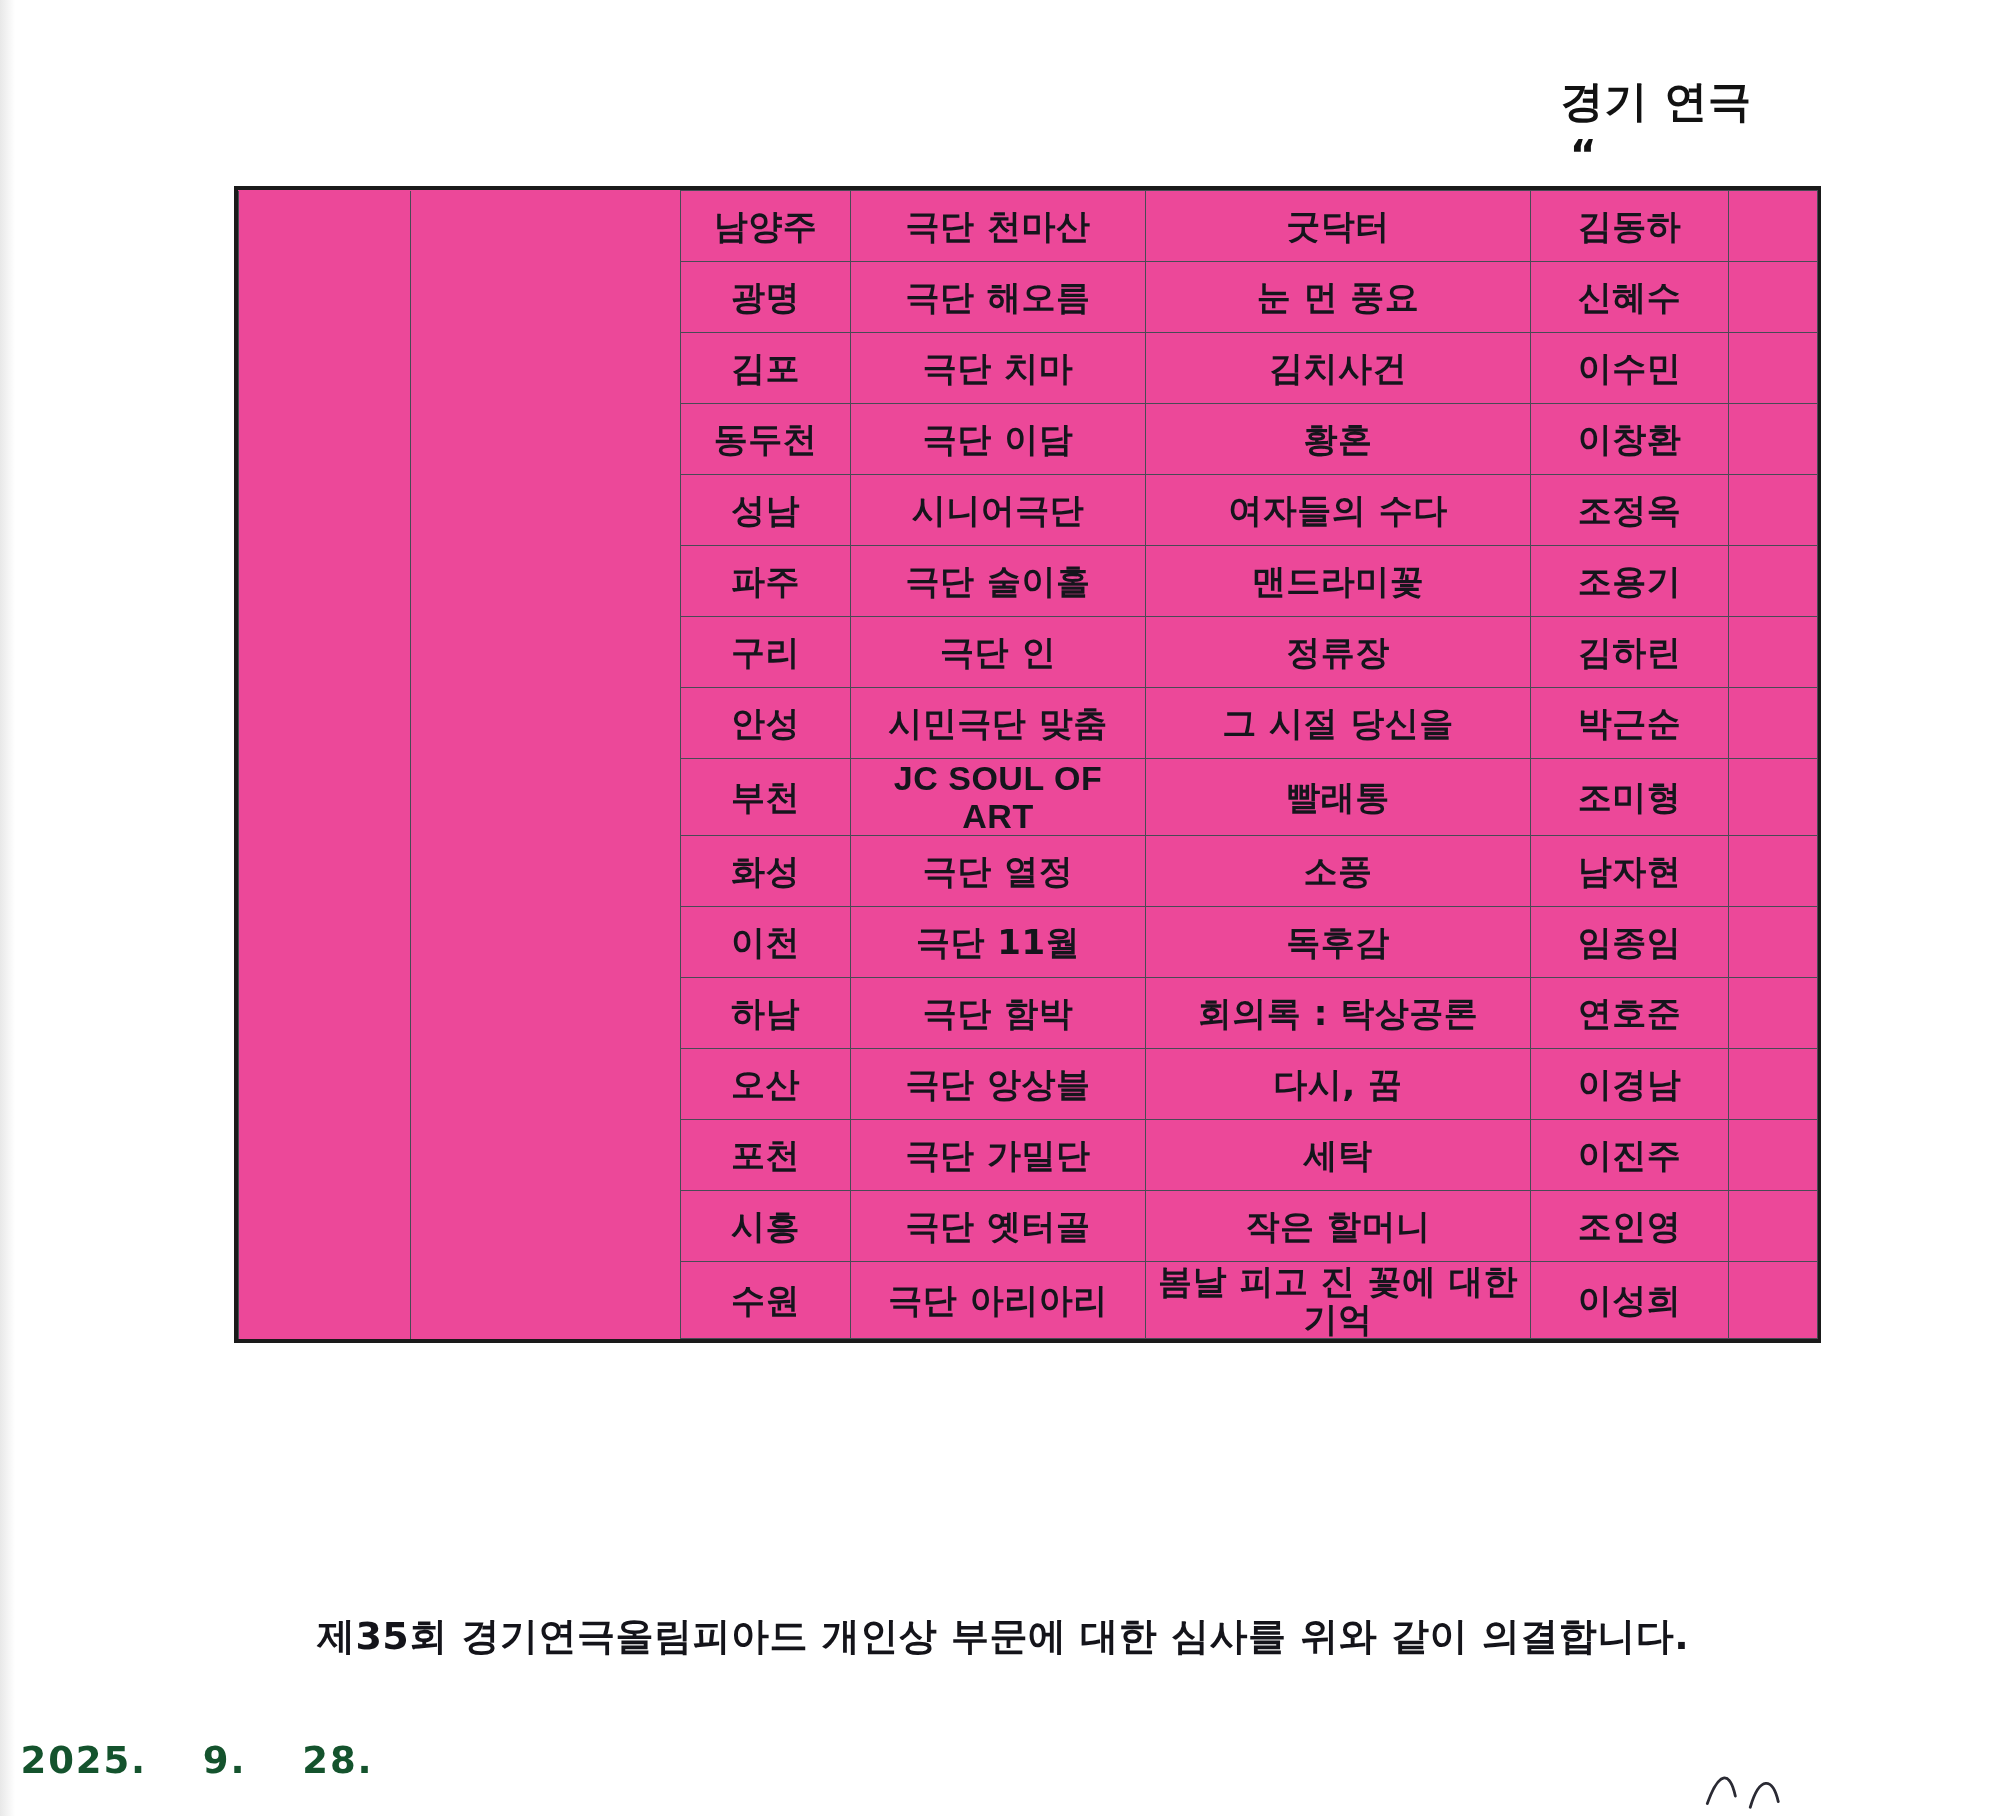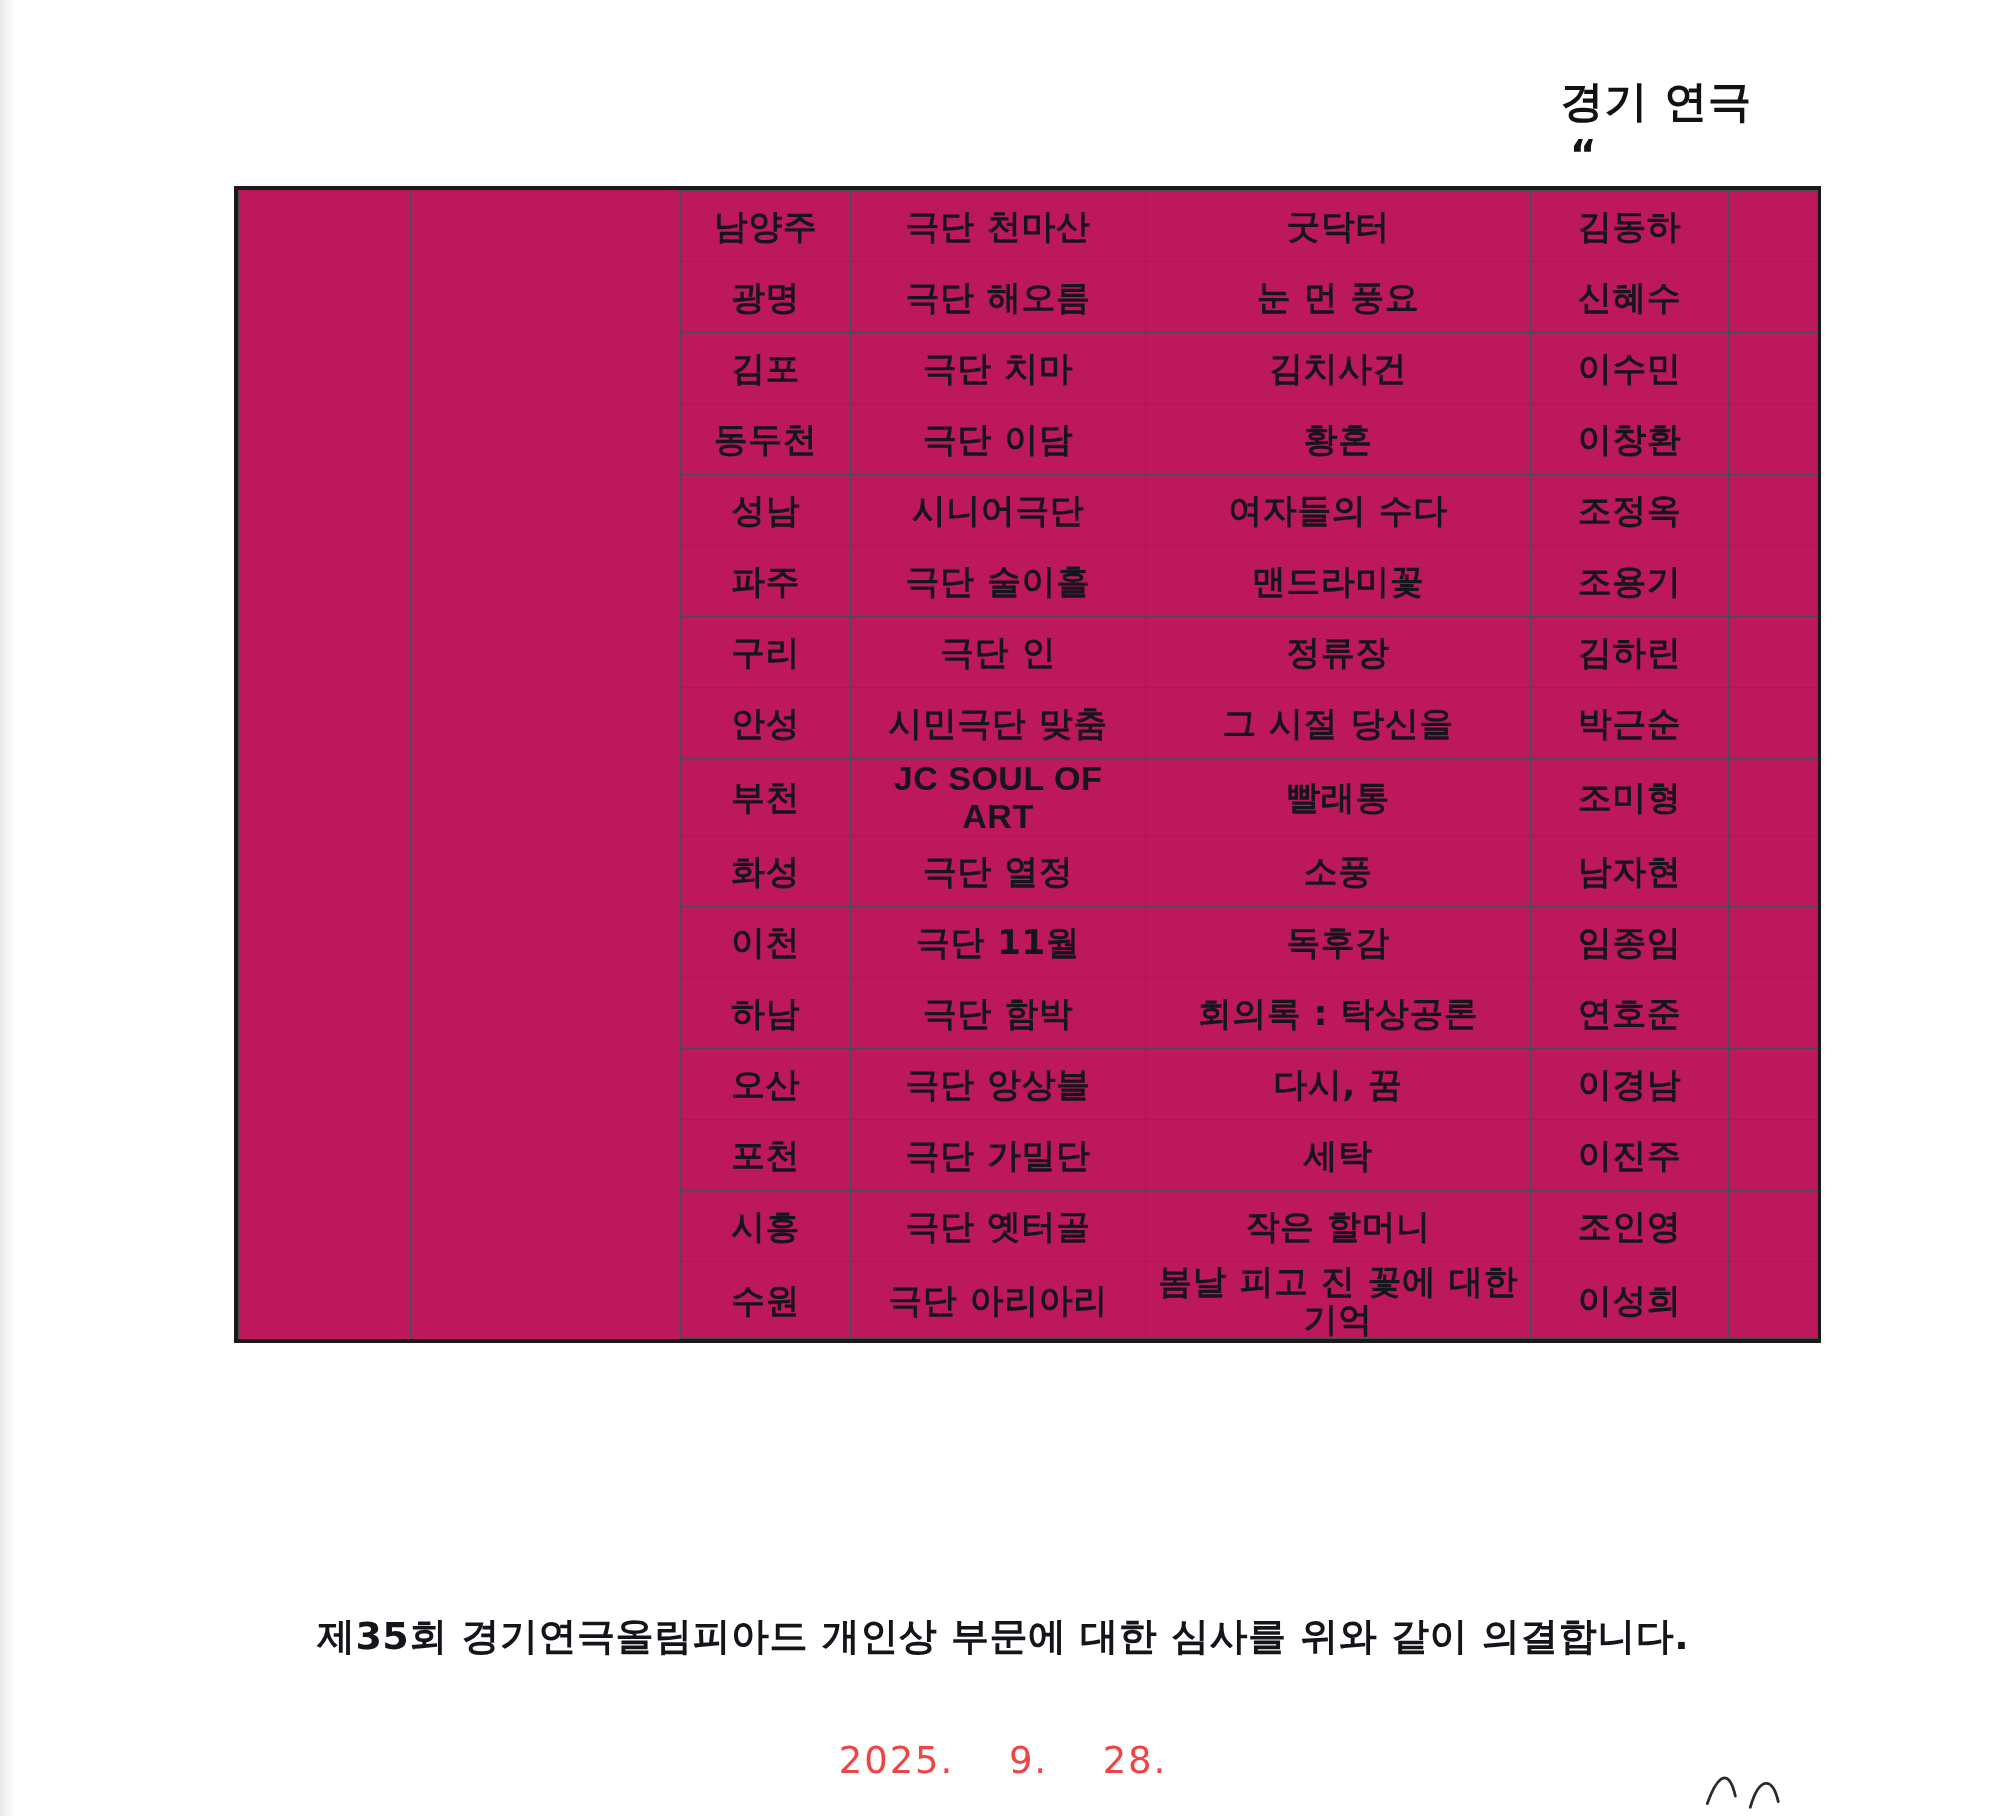--- a/index.html
+++ b/index.html
@@ -59,21 +59,21 @@
   }
 
   
   .table-wrap {
     position: absolute;
     left: 234px;
     top: 186px;
     width: 1587px;
     border: 4.7px solid #1a1a1a;
     box-sizing: border-box;
-    background: #be185d;
+    background: #ec4899;
   }
   table.main-table {
     border-collapse: collapse;
     width: 100%;
     table-layout: fixed;
   }
   table.main-table td {
     border: 1.9px solid #4a4a55;
     text-align: center;
     vertical-align: middle;
@@ -118,24 +118,23 @@
     font-size: 38px;
     font-weight: 700;
     color: #14141a;
     letter-spacing: 0.5px;
   }
   .date-line {
     position: absolute;
     left: 0;
     right: 0;
     top: 1739px;
-    text-align: center;
     font-size: 37px;
-    font-weight: 400;
-    color: #ef4444;
+    font-weight: 700;
+    color: #14532d;
     letter-spacing: 1.9px;
   }
   .date-line span { padding: 0 20.5px; }
 
   
   .page-edge-left {
     position: absolute;
     left: 0; top: 0;
     width: 15px; height: 1817px;
     background: linear-gradient(to right, #e8e8e8, #ffffff);

